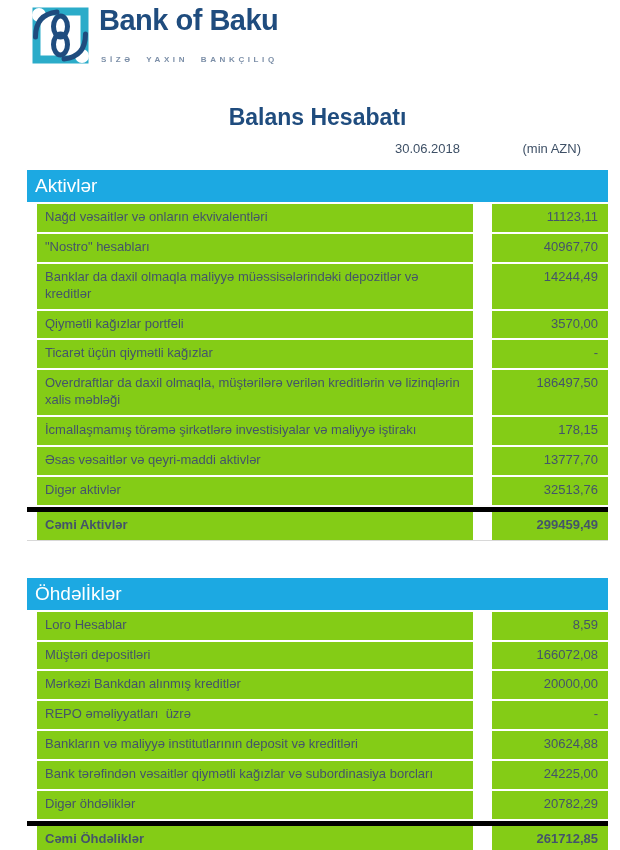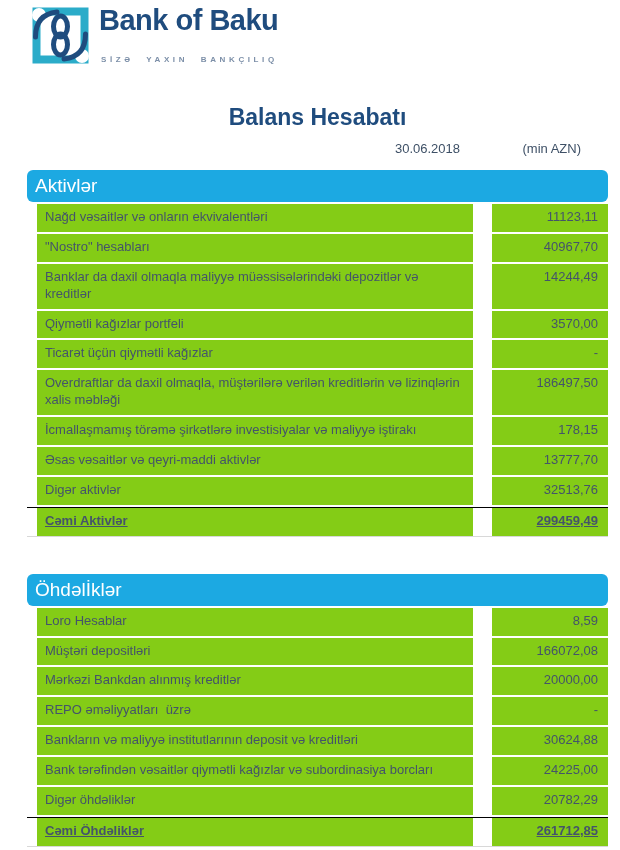--- a/index.html
+++ b/index.html
@@ -41,36 +41,35 @@
   .report-date { position:absolute; right:148px; top:0; }
   .report-unit { position:absolute; right:27px; top:0; }
 
   
   .table { margin:12px 12px 0 27px; }
   .table + .table { margin-top:37px; }
   .section-header {
     background:#1CA9E2; color:#ffffff;
     font-size:19px; line-height:1;
     padding:6px 8px 7px 8px;
-    border-radius:6px;
   }
   .row { display:flex; margin-top:2px; }
   .cell { background:#84cc16; font-size:13px; line-height:1.3; color:#44546A;margin-left:10px; }
   .cell.label {
     flex:1 1 auto;
     padding:5px 8px 6px 8px;
     margin-right:9px;
     white-space:pre-wrap;
   }
   .cell.value {
     flex:0 0 116px; width:116px;
     text-align:right;
     padding:5px 10px 6px 4px;
   }
-  .row.total { border-top:1px solid #000000; border-bottom:1px solid #D8D8D8;text-decoration:underline; }
+  .row.total { border-top:5px solid #000000; border-bottom:1px solid #D8D8D8; }
   .row.total .cell { font-weight:700; }
 </style>
 </head>
 <body>
 
 <div class="page">
 
   <div class="brand">
     <svg class="brand-logo" viewBox="0 0 57 57" aria-hidden="true">
       <rect x="4.5" y="4.5" width="48" height="48" fill="none" stroke="#2BACC9" stroke-width="8"></rect>

